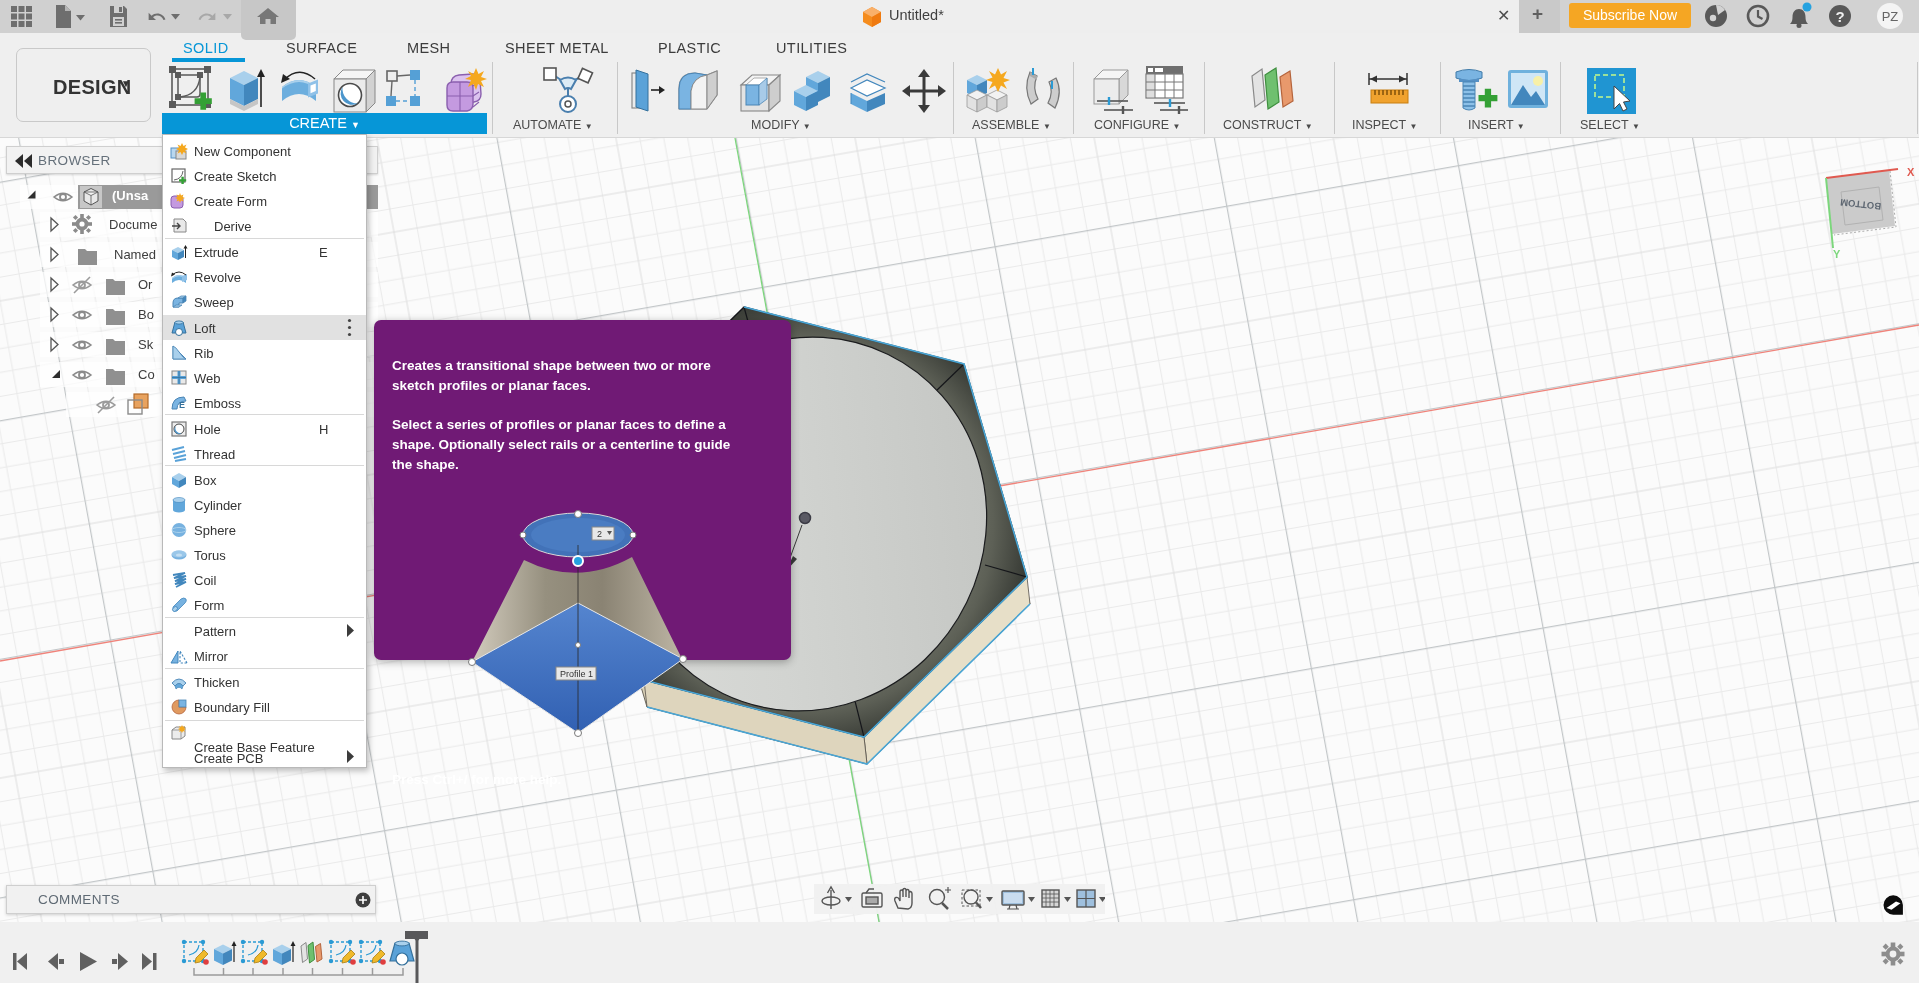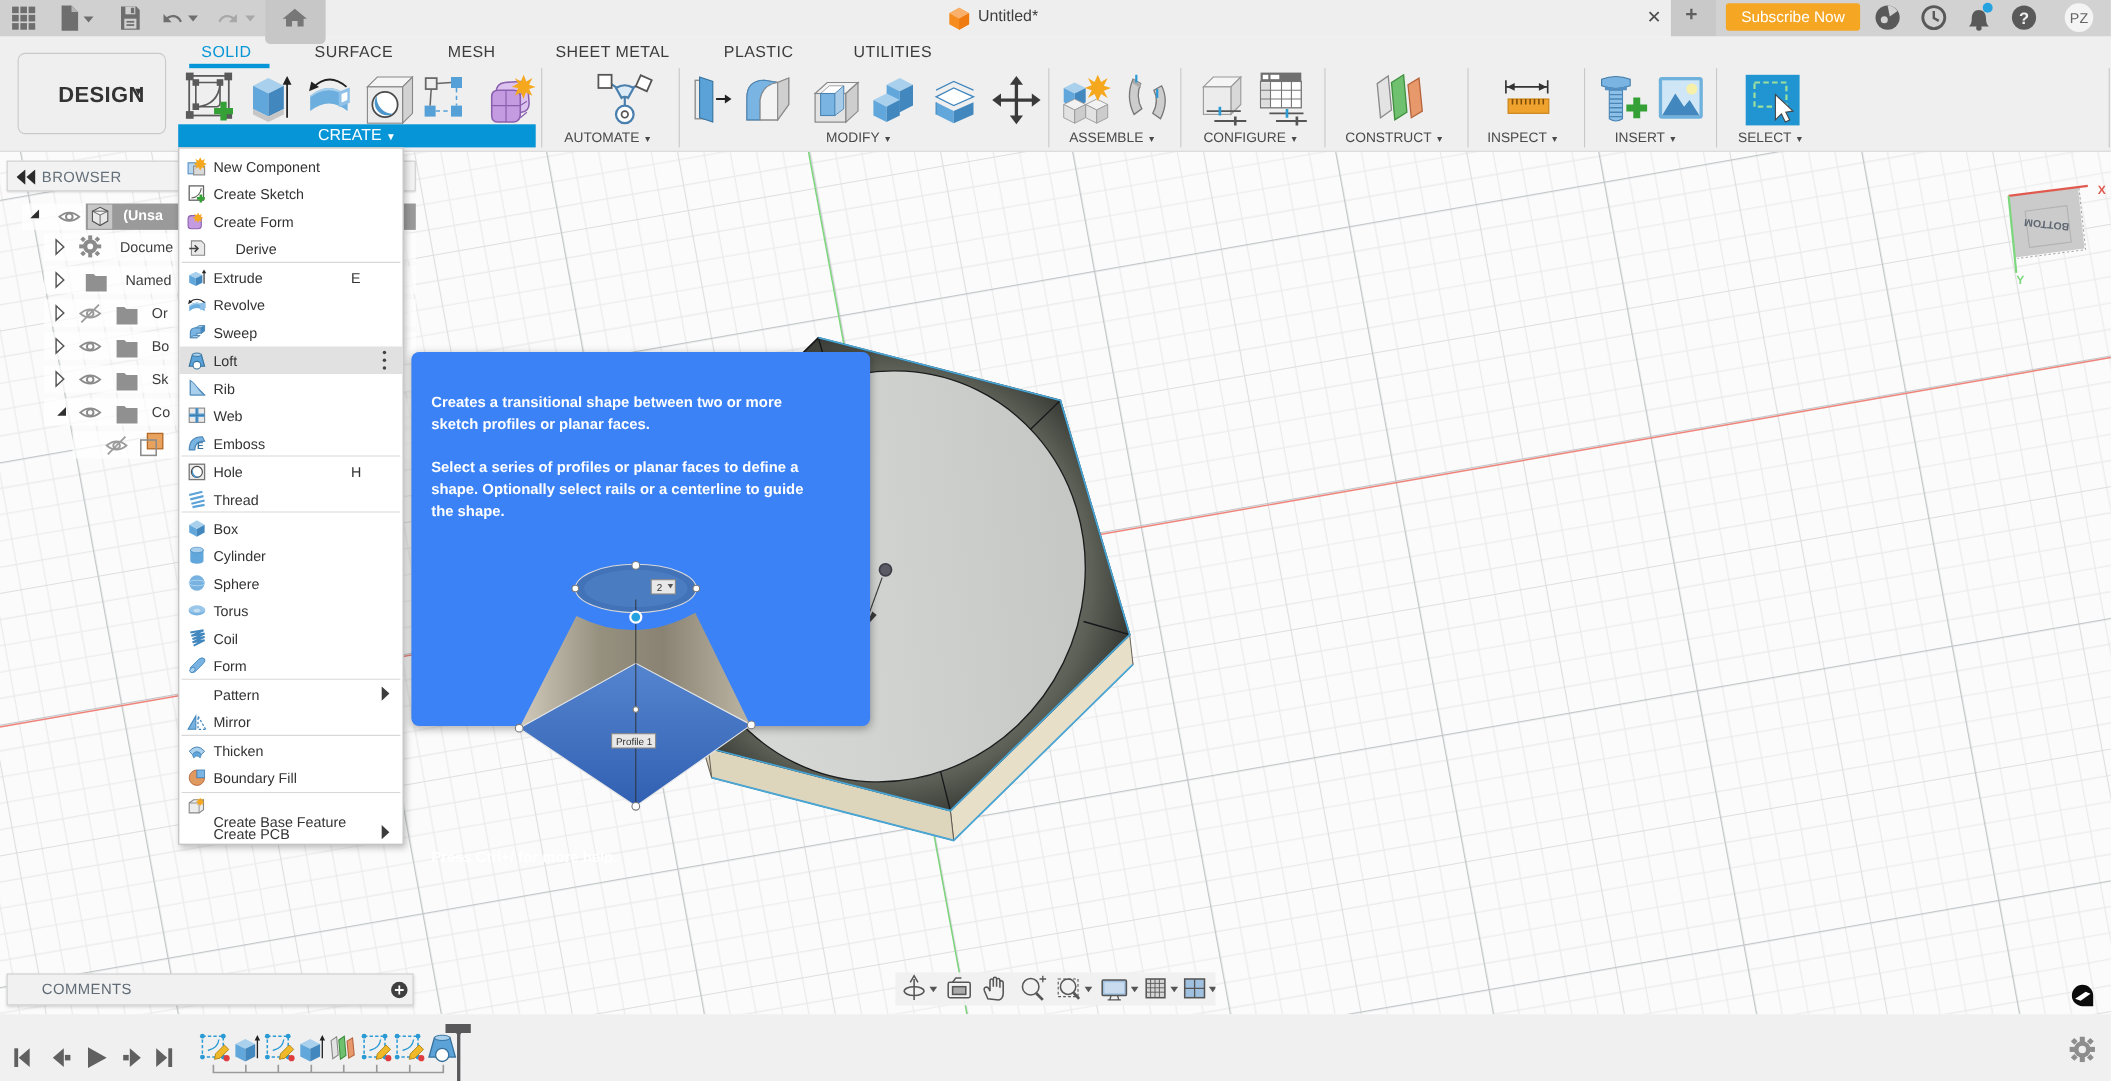--- a/index.html
+++ b/index.html
@@ -659,21 +659,21 @@
   <div class="abs" style="left:31px;top:438px;">Coil</div>
   <div class="abs" style="left:31px;top:463px;">Form</div>
   <div class="abs" style="left:31px;top:489px;">Pattern</div>
   <div class="abs" style="left:31px;top:514px;">Mirror</div>
   <div class="abs" style="left:31px;top:540px;">Thicken</div>
   <div class="abs" style="left:31px;top:565px;">Boundary Fill</div>
   <div class="abs" style="left:31px;top:605px;">Create Base Feature</div>
   <div class="abs" style="left:31px;top:616px;">Create PCB</div>
 </div>
 
-<div class="abs" style="z-index:29;left:374px;top:320px;width:417px;height:340px;background:#3b82f6;border-radius:7px;box-shadow:0 2px 8px rgba(0,0,0,0.3);color:#fff;font-size:13.5px;font-weight:bold;line-height:20px;">
+<div class="abs" style="z-index:29;left:374px;top:320px;width:417px;height:340px;background:#701a75;border-radius:7px;box-shadow:0 2px 8px rgba(0,0,0,0.3);color:#fff;font-size:13.5px;font-weight:bold;line-height:20px;">
   <div class="abs" style="left:18px;top:36px;width:352px;">Creates a transitional shape between two or more sketch profiles or planar faces.</div>
   <div class="abs" style="left:18px;top:95px;width:362px;">Select a series of profiles or planar faces to define a shape. Optionally select rails or a centerline to guide the shape.</div>
   <div class="abs" style="left:18px;top:450px;">Press Ctrl+/ for more help.</div>
   <svg width="280" height="260" viewBox="0 0 280 260" style="position:absolute;left:70px;top:175px;">
     <defs>
       <linearGradient id="coneg" x1="0" y1="0" x2="1" y2="0">
         <stop offset="0" stop-color="#d2cbbd"></stop>
           <stop offset="0.35" stop-color="#96907f"></stop>
         <stop offset="0.62" stop-color="#8a8373"></stop>
           <stop offset="1" stop-color="#bdb5a4"></stop>

